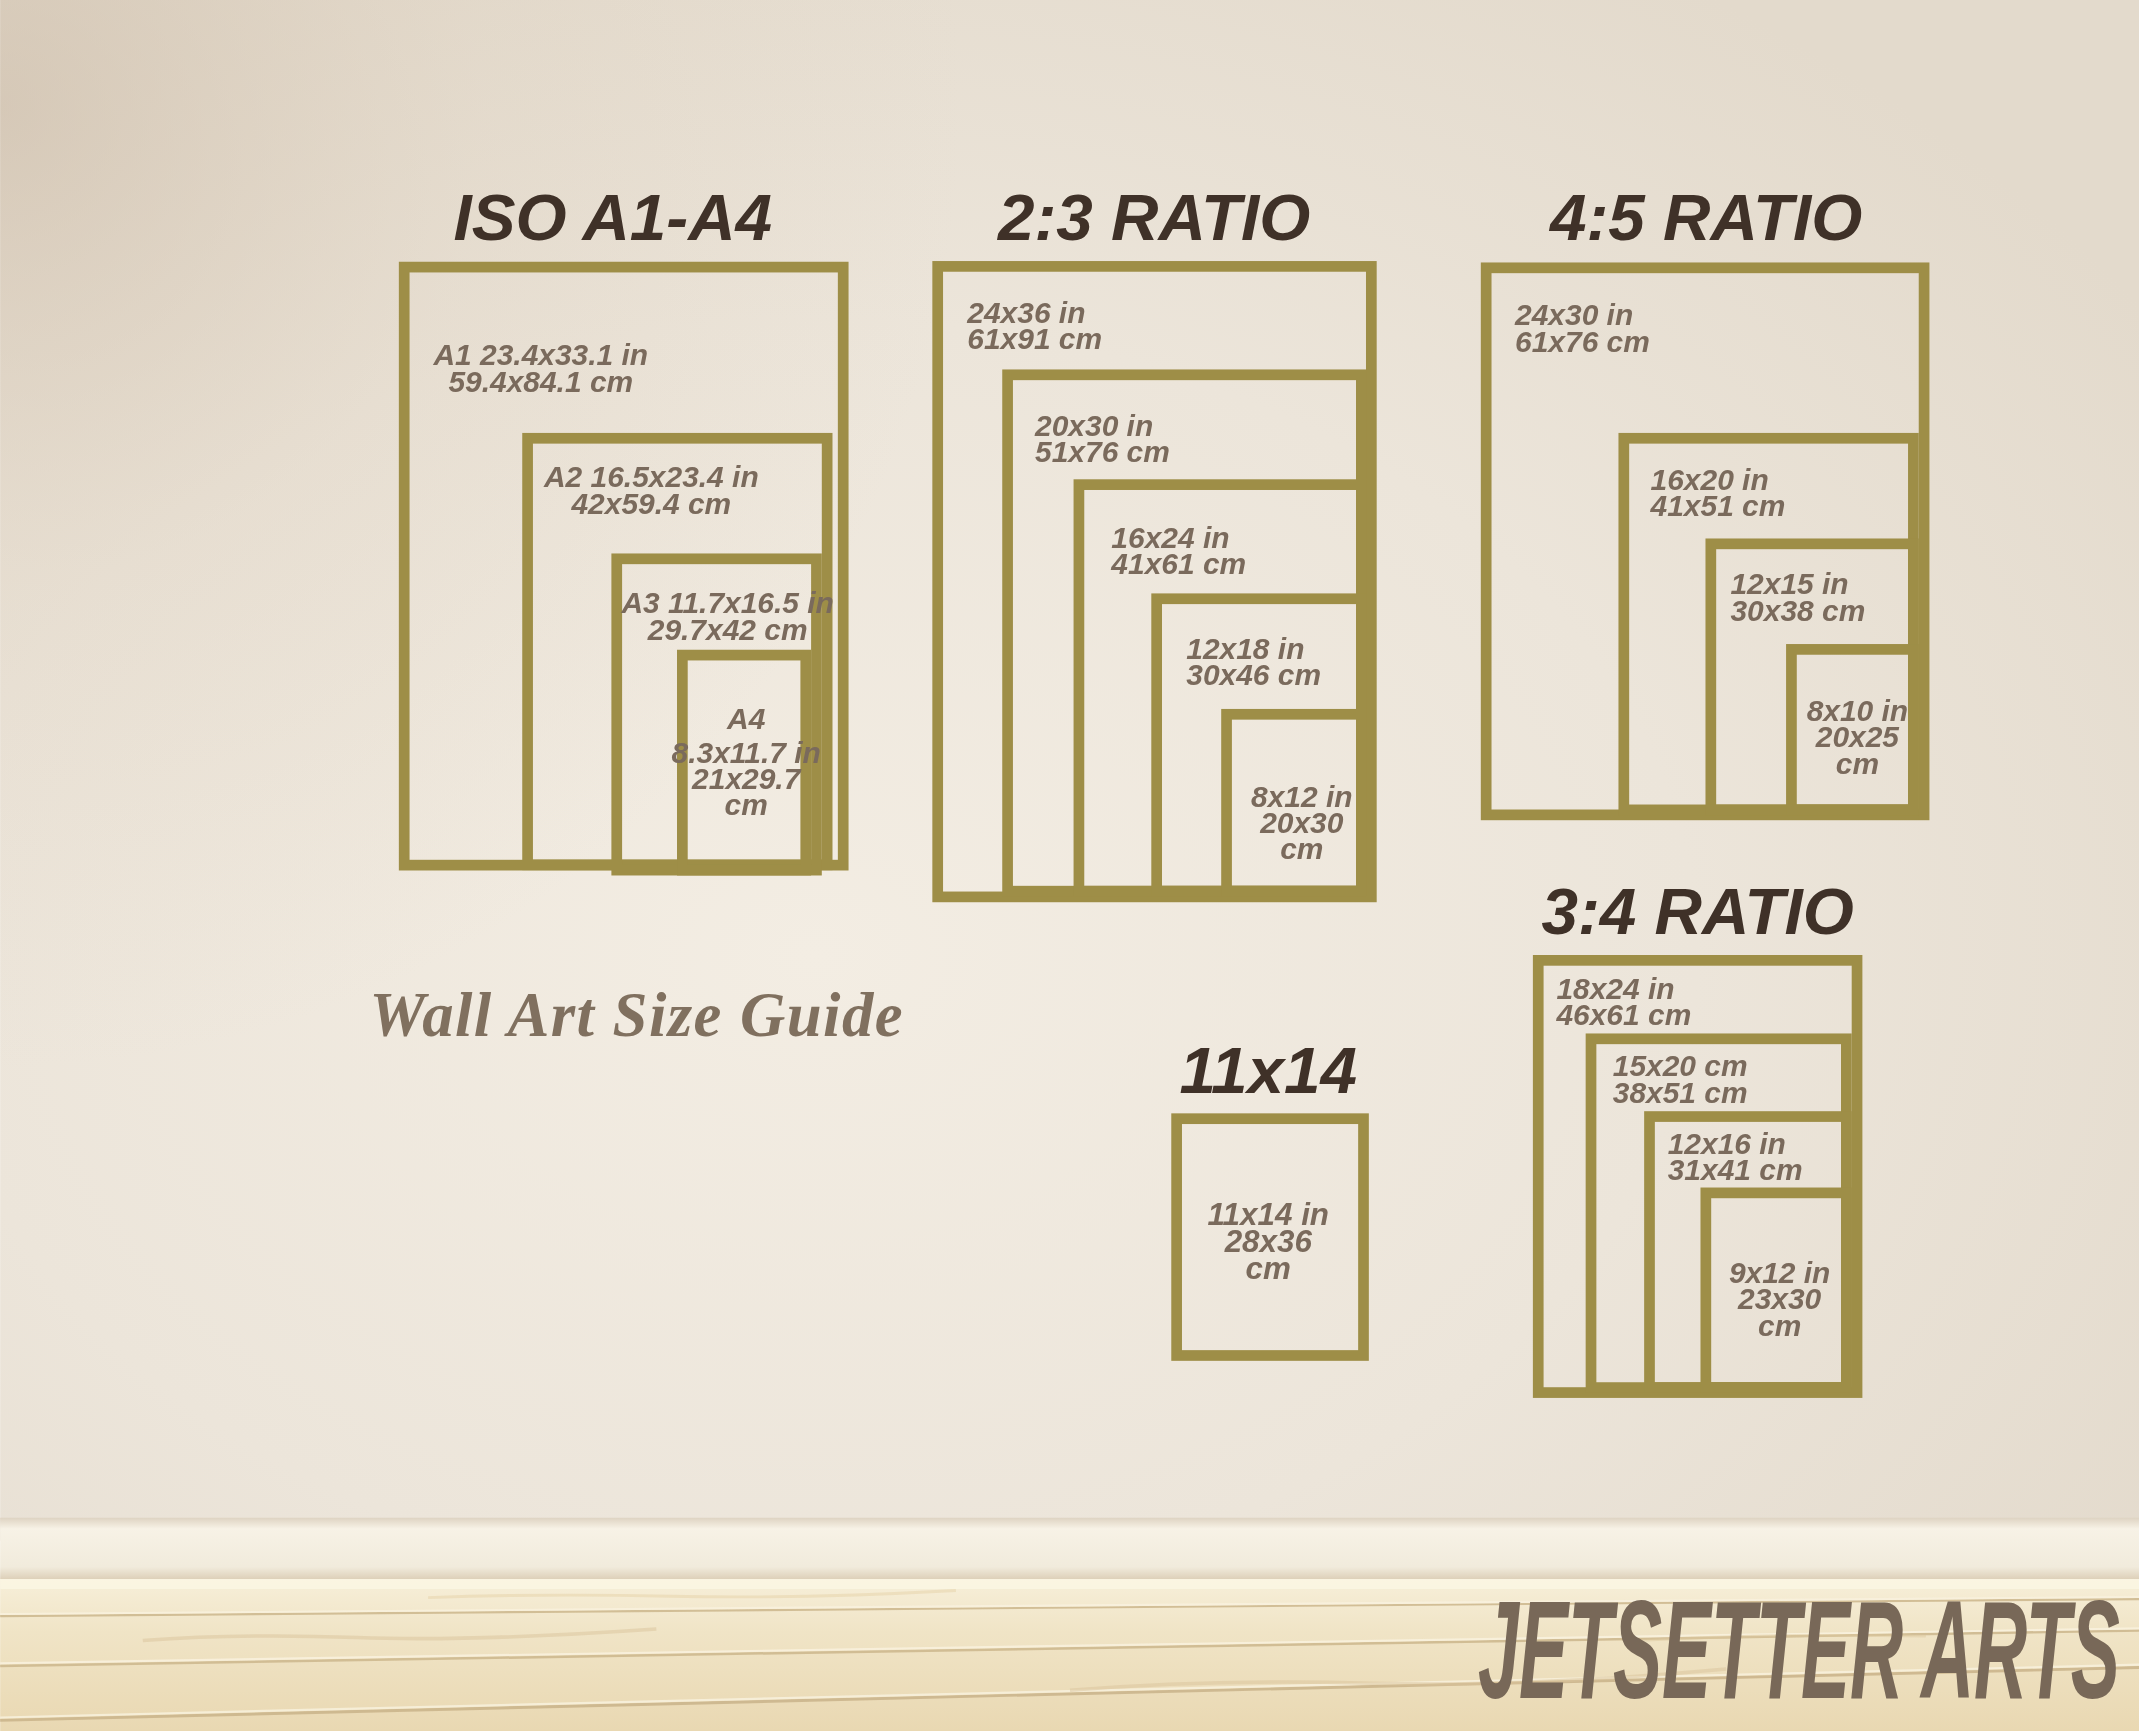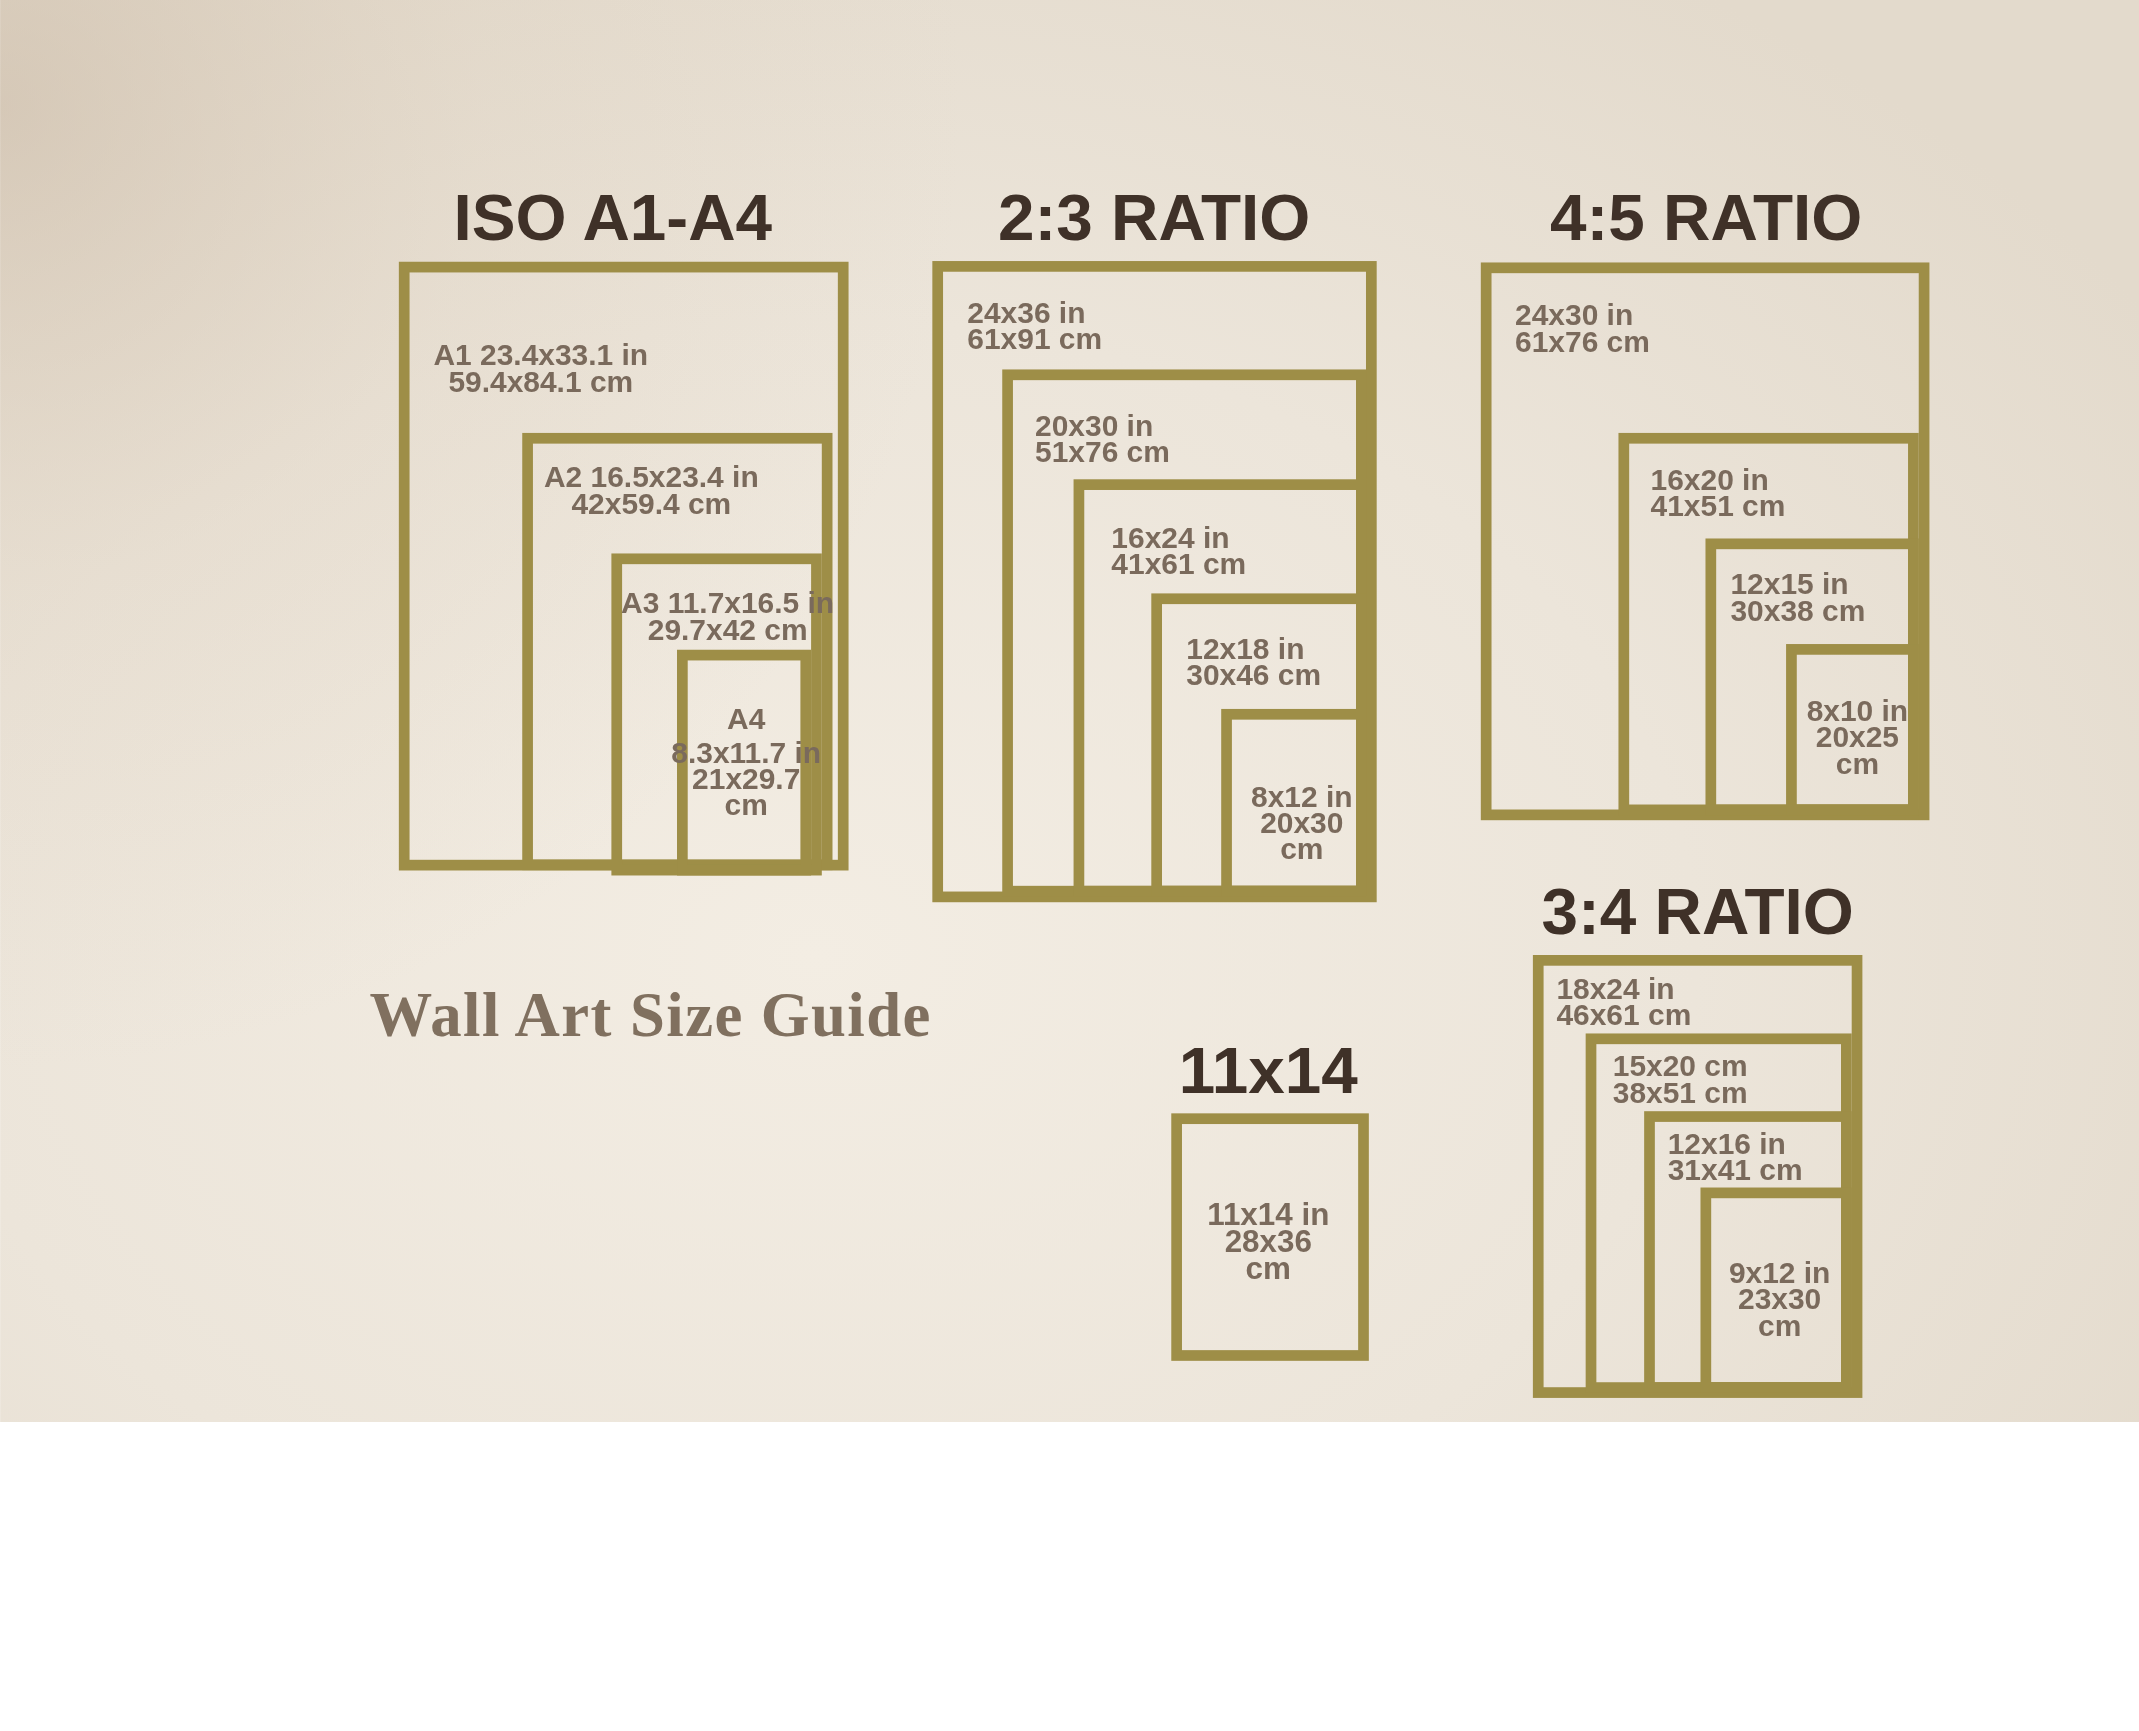--- a/index.html
+++ b/index.html
@@ -1,16 +1,16 @@
 <!DOCTYPE html>
 <html style="font-size:11.4px"><head>
 <meta charset="utf-8">
 <style>
   html,body{margin:0;padding:0;}
-  #scene{position:relative;width:2140px;height:1422px;overflow:hidden;font-family:"Liberation Sans",sans-serif;}
+  #scene{position:relative;width:2140px;height:1731px;overflow:hidden;font-family:"Liberation Sans",sans-serif;font-style:italic;}
 </style>
 </head>
 <body>
 <div id="scene">
 <svg width="2140" height="1731" viewBox="0 0 3000 2427" xmlns="http://www.w3.org/2000/svg">
 <defs>
   <radialGradient id="wallGlow" cx="0.38" cy="0.62" r="0.75">
     <stop offset="0" stop-color="#f3ede3"></stop>
     <stop offset="0.55" stop-color="#ece5da"></stop>
     <stop offset="1" stop-color="#e3dacc"></stop>

